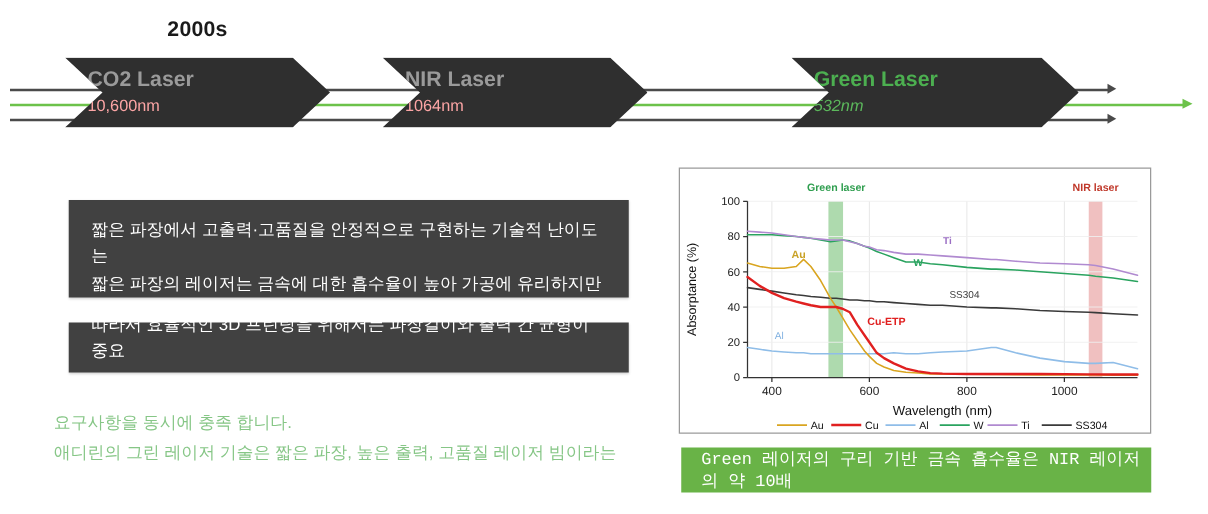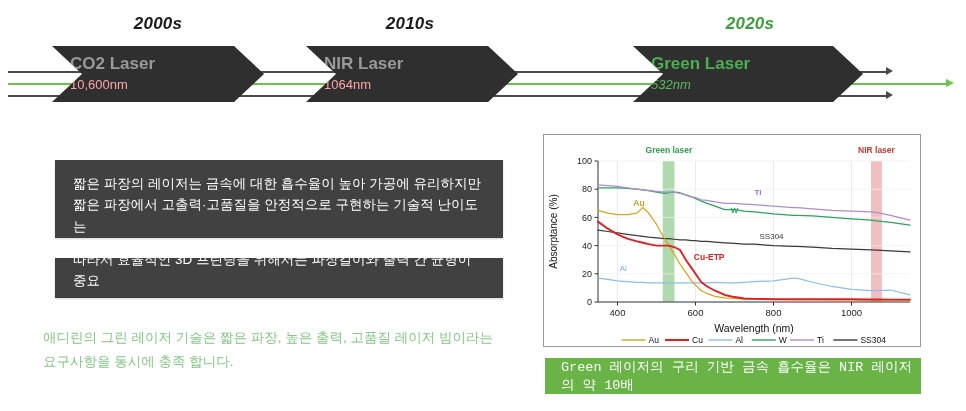--- a/index.html
+++ b/index.html
@@ -15,21 +15,20 @@
   
   .timeline{position:absolute;left:0;top:0;width:966px;height:125px;}
 
   .era-label{
     position:absolute;
     font-size:17px;font-weight:bold;
     color:#1a1a1a;
     text-align:center;
     white-space:nowrap;
     letter-spacing:.2px;
-    font-style:italic;
   }
   .era-label.green{color:#3d9e3d;}
 
   
   .rail{position:absolute;height:1.5px;background:#4a4a4a;left:8px;width:880px;}
   .rail.top{top:71px;}
   .rail.bot{top:95px;}
   .rail.mid{top:83px;height:2px;background:#6cc24a;left:8px;width:940px;}
 
   .arrowhead{position:absolute;width:0;height:0;border-style:solid;}
@@ -96,52 +95,50 @@
   <div class="timeline">
 
     <div class="rail top"></div>
     <div class="rail bot"></div>
     <div class="rail mid"></div>
     <div class="arrowhead dark" style="left:886px;top:67px;"></div>
     <div class="arrowhead dark" style="left:886px;top:91px;"></div>
     <div class="arrowhead green" style="left:946px;top:79px;"></div>
 
     <div class="era-label" style="left:98px;top:14px;width:120px;">2000s</div>
-    <div class="era-label" style="left:350px;top:14px;width:120px;">2010s</div>
-    <div class="era-label green" style="left:690px;top:14px;width:120px;">2020s</div>
 
     <div class="chevron" style="left:52px;width:212px;">
       <span class="chev-title">CO2 Laser</span>
       <span class="chev-sub">10,600nm</span>
     </div>
 
     <div class="chevron" style="left:306px;width:212px;">
       <span class="chev-title">NIR Laser</span>
       <span class="chev-sub">1064nm</span>
     </div>
 
     <div class="chevron active" style="left:633px;width:230px;">
       <span class="chev-title">Green Laser</span>
       <span class="chev-sub">532nm</span>
     </div>
   </div>
 
   <div class="darkbox one">
+    <div>짧은 파장에서 고출력·고품질을 안정적으로 구현하는 기술적 난이도는</div>
     <div>짧은 파장의 레이저는 금속에 대한 흡수율이 높아 가공에 유리하지만</div>
-    <div>짧은 파장에서 고출력·고품질을 안정적으로 구현하는 기술적 난이도는</div>
     <div>기하급수적으로 증가</div>
   </div>
 
   <div class="darkbox two">
     <div>따라서 효율적인 3D 프린팅을 위해서는 파장길이와 출력 간 균형이 중요</div>
   </div>
 
   <div class="greenpara">
+    <div>요구사항을 동시에 충족 합니다.</div>
     <div>애디린의 그린 레이저 기술은 짧은 파장, 높은 출력, 고품질 레이저 빔이라는</div>
-    <div>요구사항을 동시에 충족 합니다.</div>
   </div>
 
   <div class="chartbox">
     <svg class="chart-svg" id="chart-svg" viewBox="0 0 376 211">
         <rect x="118.74" y="26" width="11.700000000000003" height="141" fill="#7cc47c" opacity="0.62"></rect>
         <text x="124.98" y="18" fill="#2f9e4f" font-size="8.5" font-weight="bold" text-anchor="middle" font-family="&quot;Liberation Sans&quot;, sans-serif">Green laser</text>
         <rect x="327" y="26" width="10.920000000000016" height="141" fill="#e79a9a" opacity="0.62"></rect>
         <text x="332.46" y="18" fill="#c0392b" font-size="8.5" font-weight="bold" text-anchor="middle" font-family="&quot;Liberation Sans&quot;, sans-serif">NIR laser</text>
         <line x1="73.5" y1="26" x2="73.5" y2="167" stroke="#e3e3e3" stroke-width="0.7"></line>
         <line x1="151.5" y1="26" x2="151.5" y2="167" stroke="#e3e3e3" stroke-width="0.7"></line>

